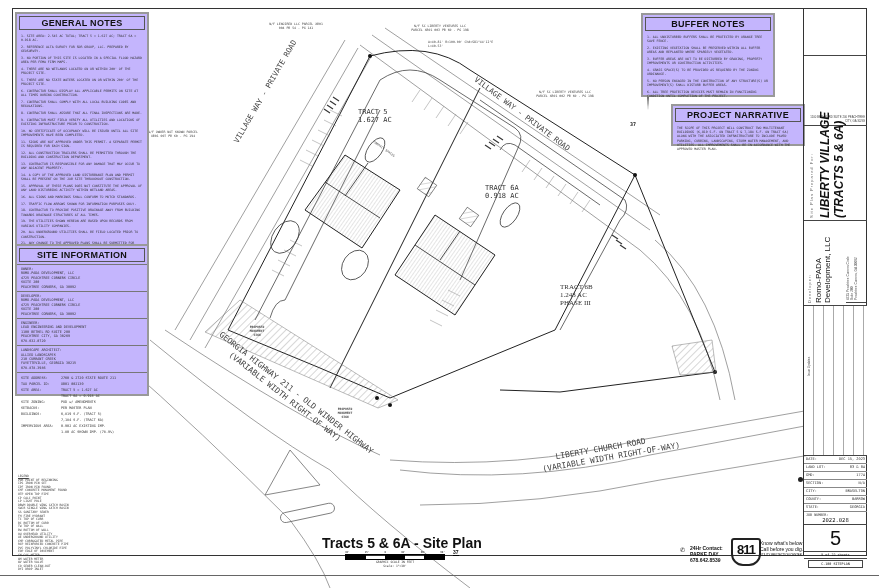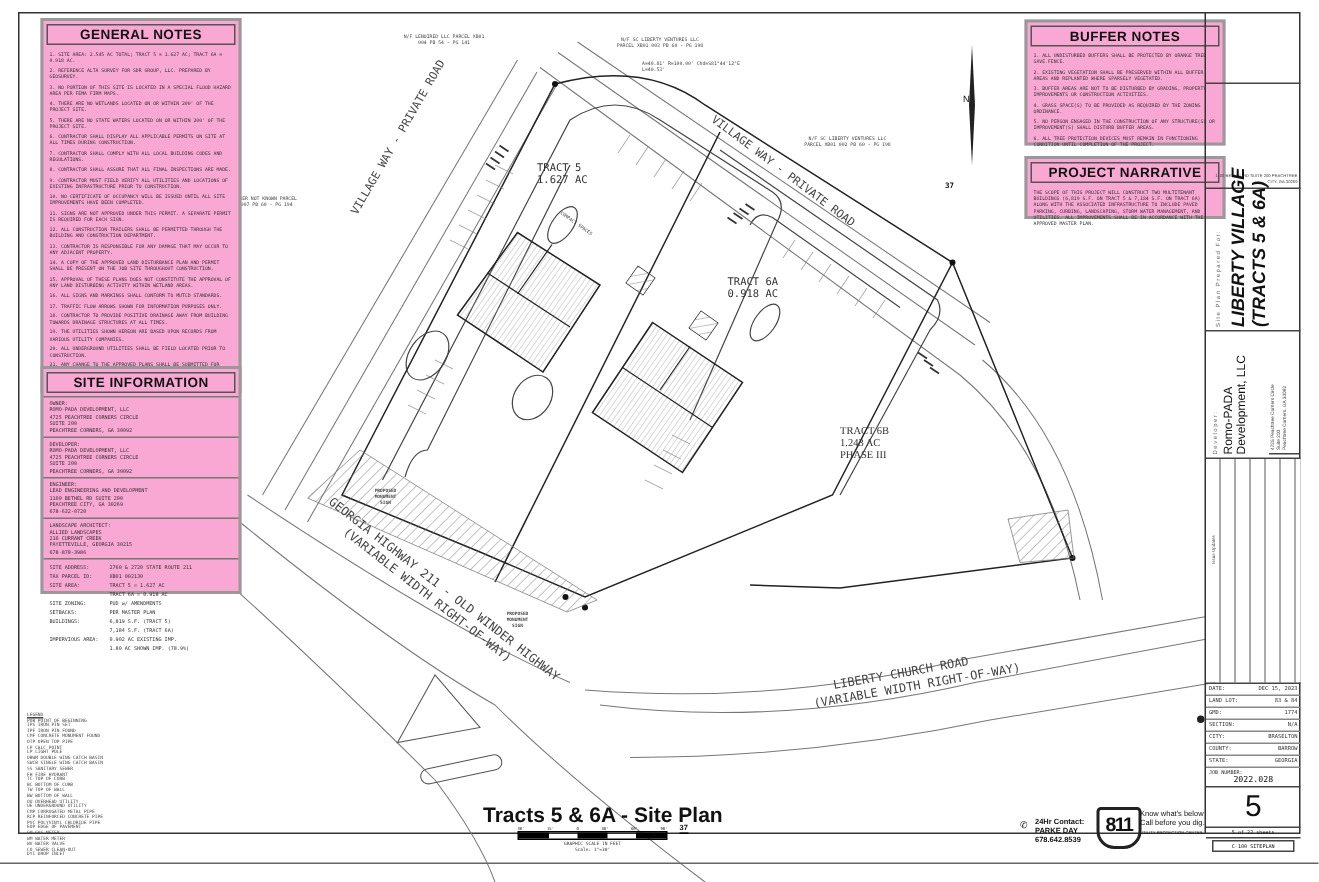--- a/index.html
+++ b/index.html
@@ -1,18 +1,18 @@
 <!DOCTYPE html>
 <html><head>
 <meta charset="utf-8">
 <style>
   html,body{margin:0;padding:0;background:#fff;}
   body{width:879px;height:588px;position:relative;overflow:hidden;font-family:"Liberation Sans",sans-serif;color:#111;}
   .sheet{position:absolute;left:12px;top:8px;width:855px;height:548px;border:1.5px solid #333;box-sizing:border-box;}
-  .panel{position:absolute;border:1px solid #666;background:#f9a8d4;box-sizing:border-box;margin-left:12px;}
+  .panel{position:absolute;border:1px solid #666;background:#c4b5fd;box-sizing:border-box;}
   .panel-head{font-weight:bold;text-align:center;font-size:9px;border:1px solid #555;margin:2px;padding:1px 0;letter-spacing:.3px;}
   .notes{font-family:"DejaVu Sans Mono",monospace;font-size:3.2px;line-height:4.2px;color:#333;padding:2px 4px;}
   .notes p{margin:0 0 2.6px 0;}
   .gray-frame{border:2px solid #999;}
   .info-block{font-family:"DejaVu Sans Mono",monospace;font-size:3.4px;line-height:4.4px;color:#333;border-top:1px solid #777;padding:2px 4px;}
   .kv{display:flex;font-family:"DejaVu Sans Mono",monospace;font-size:3.4px;line-height:6px;color:#333;padding:0 4px;}
   .kv .k{width:40px;}
   .legend{position:absolute;left:18px;top:475px;font-family:"DejaVu Sans Mono",monospace;font-size:3px;line-height:3.6px;color:#444;}
   .titleblock{position:absolute;left:803px;top:8px;width:64px;height:548px;border-left:1.5px solid #333;box-sizing:border-box;}
   .tb-cell{position:absolute;left:0;width:100%;border-bottom:1px solid #444;box-sizing:border-box;}
@@ -314,21 +314,21 @@
   <div>DYI  DROP INLET</div>
 </div>
 
 <div style="position:absolute;left:643px;top:30px;width:10px;height:80px;">
   <svg width="10" height="80" viewBox="0 0 10 80">
       <path d="M5 0 L7 40 L5 80 L3 40 Z" fill="#222"></path>
     </svg>
   <span style="position:absolute;left:-1px;top:34px;font-size:6px;background:#fff;">N</span>
 </div>
 
-<div class="panel gray-frame" style="left:671px;top:13px;width:134px;height:84px;">
+<div class="panel gray-frame" style="left:641px;top:13px;width:134px;height:84px;">
   <div class="panel-head">BUFFER NOTES</div>
   <div class="notes">
     <p>1. ALL UNDISTURBED BUFFERS SHALL BE PROTECTED BY ORANGE TREE SAVE FENCE.</p>
     <p>2. EXISTING VEGETATION SHALL BE PRESERVED WITHIN ALL BUFFER AREAS AND REPLANTED WHERE SPARSELY VEGETATED.</p>
     <p>3. BUFFER AREAS ARE NOT TO BE DISTURBED BY GRADING, PROPERTY IMPROVEMENTS OR CONSTRUCTION ACTIVITIES.</p>
     <p>4. GRASS SPACE(S) TO BE PROVIDED AS REQUIRED BY THE ZONING ORDINANCE.</p>
     <p>5. NO PERSON ENGAGED IN THE CONSTRUCTION OF ANY STRUCTURE(S) OR IMPROVEMENT(S) SHALL DISTURB BUFFER AREAS.</p>
     <p>6. ALL TREE PROTECTION DEVICES MUST REMAIN IN FUNCTIONING CONDITION UNTIL COMPLETION OF THE PROJECT.</p>
   </div>
 </div>

